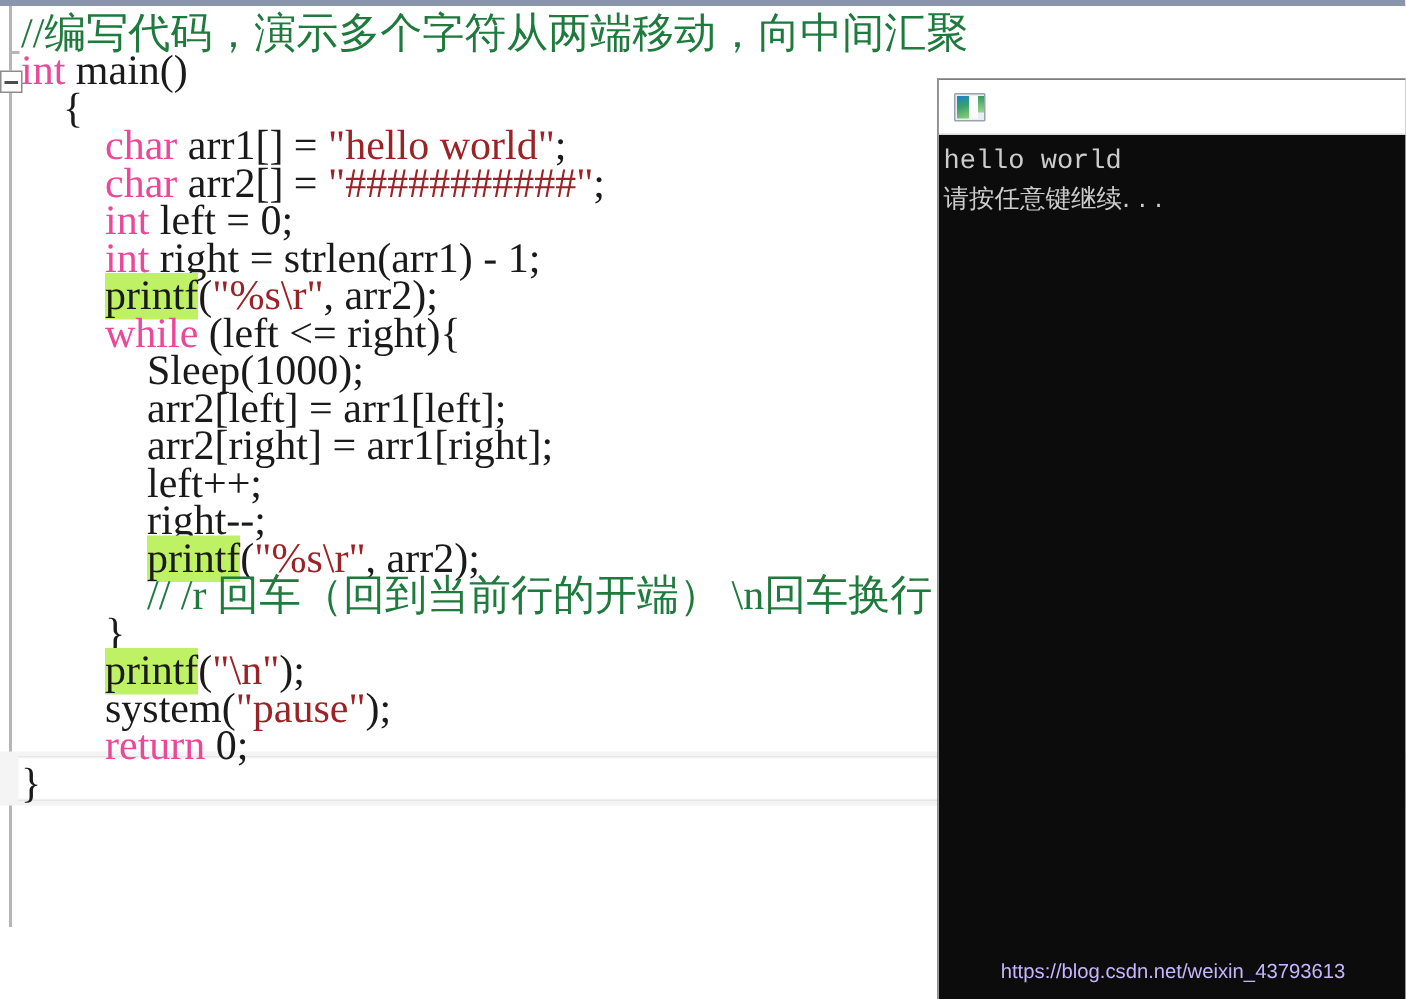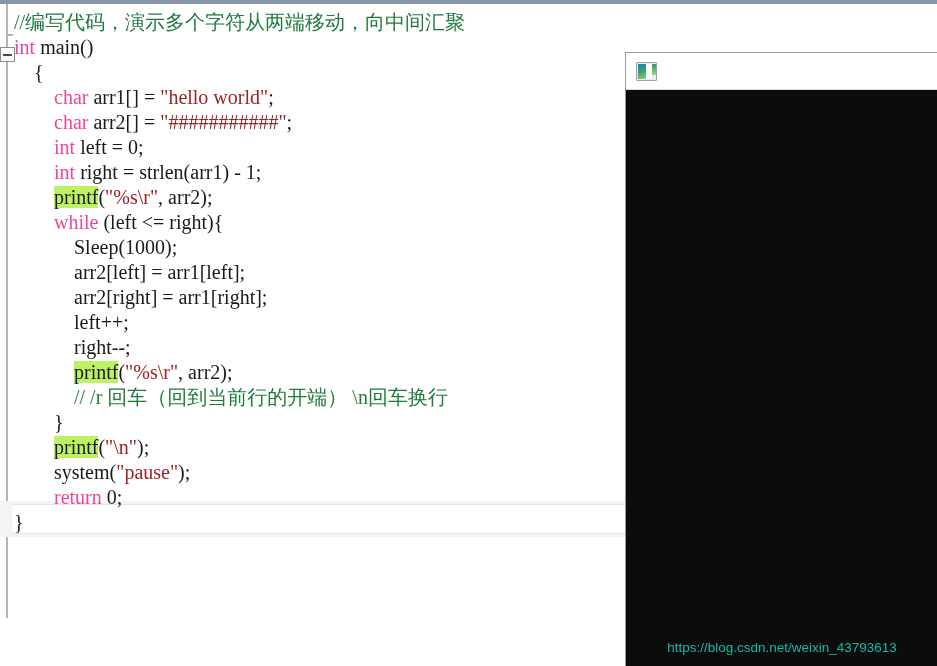--- a/index.html
+++ b/index.html
@@ -53,21 +53,21 @@
   }
   #current-line-bg {
     position:absolute; left:0px; top:497px; width:937px; height:36px;
     background:#f4f4f4;
   }
 
   
   #code {
     position:absolute; left:14px; top:6px;
     font-family:"Liberation Serif", serif;
-    font-size:20px;
+    font-size:28px;
     line-height:25px;
     white-space:pre;
     color:#1a1a1a;
   }
   .ln { display:block; height:25px; }
   .kw    { color:#ec4899; }
   .str   { color:#9b2226; }
   .cmt   { color:#1f7a3d; }
   .plain { color:#1a1a1a;margin-top:31px; }
   .hl    { background:#bef264; }
@@ -116,21 +116,21 @@
     position:absolute; left:3px; top:6px;
     font-family:"Liberation Mono", monospace;
     font-size:18px; line-height:25px;
     color:#cccccc; white-space:pre;
   }
   #console-text .cn { font-family:"DejaVu Sans", sans-serif; font-size:17px; }
   #watermark {
     position:absolute; left:0; bottom:12px; width:312px;
     text-align:center;
     font-family:"Liberation Sans", sans-serif;
-    font-size:13.5px; color:#14b8a6;
+    font-size:13.5px; color:#c4b5fd;
   }
 </style>
 </head>
 <body>
 
 <div id="top-border"></div>
 
 <div id="editor">
 
   <div id="gutter-line"></div>
@@ -147,15 +147,16 @@
 
   <div id="console-titlebar">
     <div id="console-icon">
       <span class="i-left"></span>
         <span class="i-mid"></span>
         <span class="i-right"></span>
     </div>
   </div>
 
   <div id="console-body">
+    <div id="console-text"><div>hello world</div><div class="cn">请按任意键继续. . .</div></div>
     <div id="watermark">https://blog.csdn.net/weixin_43793613</div>
   </div>
 </div>
 
 </body></html>

